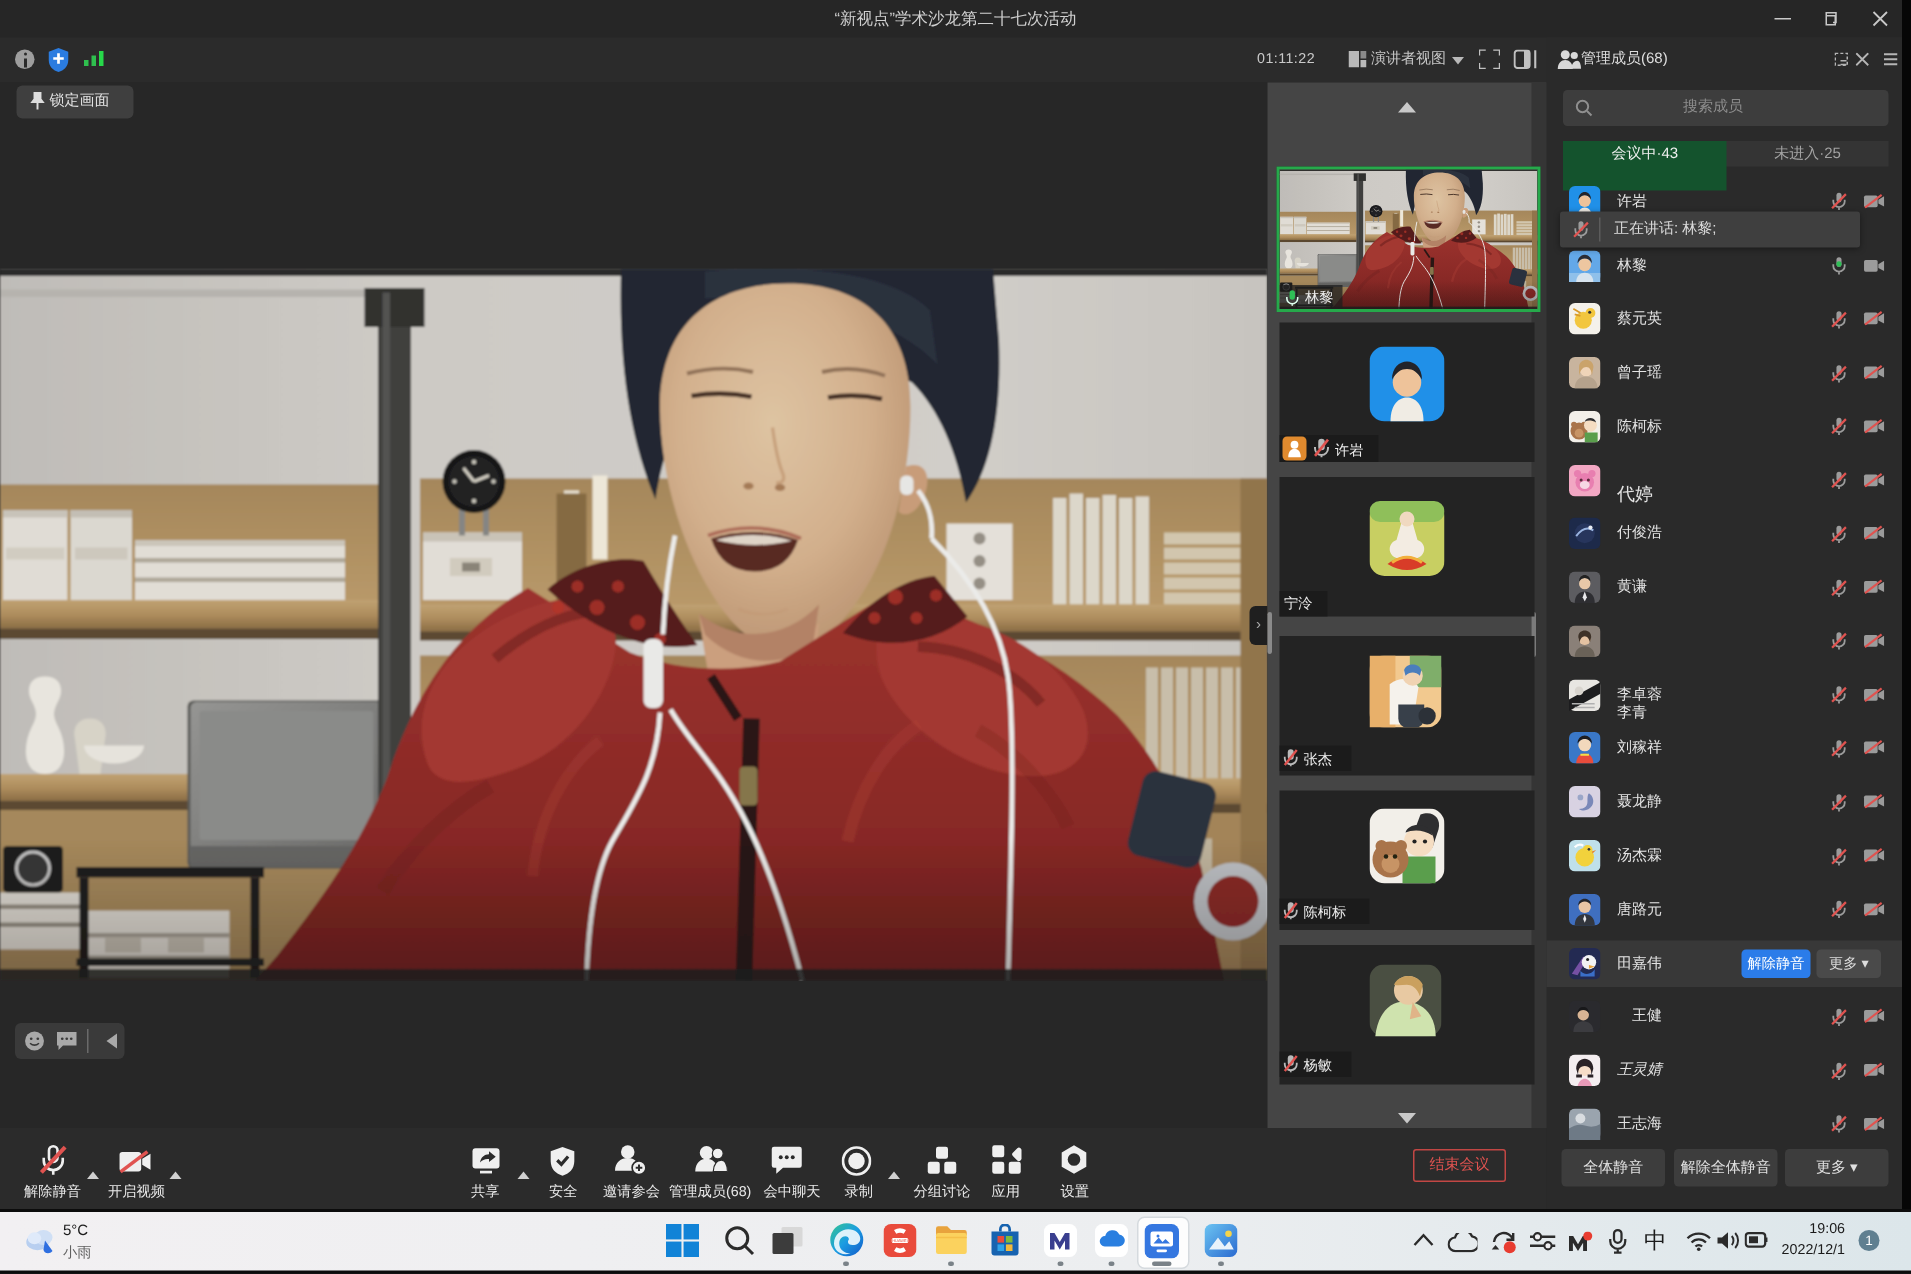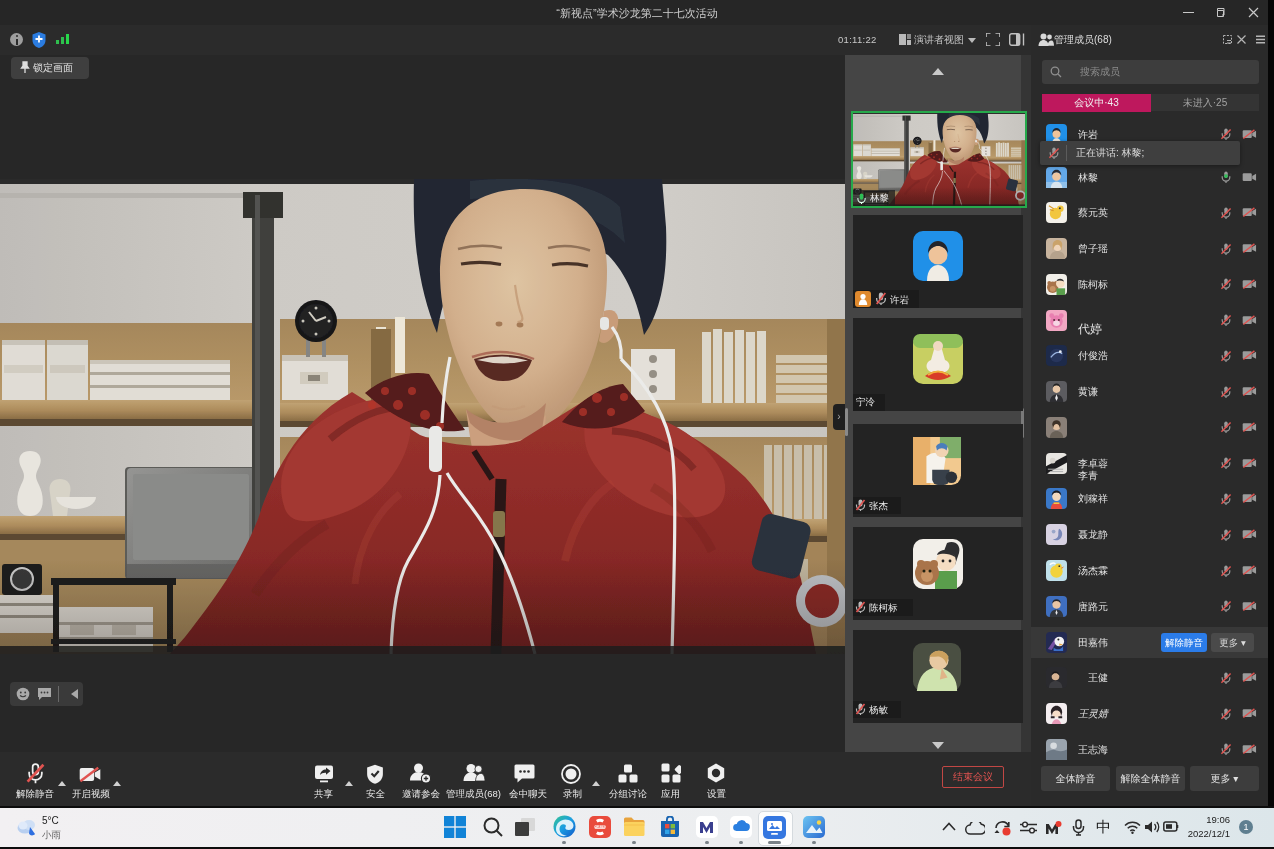--- a/index.html
+++ b/index.html
@@ -481,23 +481,23 @@
           <path d="M11 4.5 L15.2 2 v7.5 L11 7.3 z" fill="#9b9b9b"></path>
         </g>
     </defs>
   </svg>
   <div id="panel">
     <div class="abs" style="left:1042px;top:60px;width:217px;height:24px;background:#3d3d3d;border-radius:3px;"></div>
     <svg class="abs" style="left:1050px;top:66px" width="12" height="12" viewBox="0 0 12 12">
         <circle cx="5" cy="5" r="3.8" stroke="#8f8f8f" stroke-width="1.3" fill="none"></circle>
         <path d="M8 8 L11 11" stroke="#8f8f8f" stroke-width="1.3"></path>
       </svg>
-    <div class="abs txt" style="left:1080px;top:67px;color:#8c8c8c;font-size:10px;text-align:right;">搜索成员</div>
+    <div class="abs txt" style="left:1122px;top:67px;color:#8c8c8c;font-size:10px;text-align:right;">搜索成员</div>
     <div class="abs" style="left:1042px;top:94px;width:217px;height:17px;background:#343434;"></div>
-    <div class="abs" style="left:1042px;top:94px;width:109px;height:18px;background:#be185d;color:#f0f0f0;font-size:10px;line-height:17px;text-align:center;">会议中·43</div>
+    <div class="abs" style="left:1042px;top:94px;width:109px;height:33px;background:#14532d;color:#f0f0f0;font-size:10px;line-height:17px;text-align:center;">会议中·43</div>
     <div class="abs" style="left:1151px;top:94px;width:108px;height:17px;color:#a3a3a3;font-size:10px;line-height:17px;text-align:center;">未进入·25</div>
     <div id="rows">
     <svg class="abs" style="left:1046px;top:123.5px" width="21" height="21" viewBox="0 0 21 21">
           <rect width="21" height="21" rx="4" fill="#2090e8"></rect>
           <path d="M5.7 21 c0-4.8 2.5-6.7 4.8-6.7 c2.3 0 4.8 1.9 4.8 6.7 z" fill="#f0ece4"></path>
           <circle cx="10.5" cy="10" r="4" fill="#eec39a"></circle>
           <path d="M6.3 9 c0-3.3 2.1-5 4.2-5 c2.1 0 4.2 1.7 4.2 5 c-1.2-2.1-2.5-2.8-4.2-2.8 c-1.7 0-3 0.7-4.2 2.8 z" fill="#23242a"></path>
         </svg>
     <div class="abs" style="left:1078px;top:128.5px;color:#e3e3e3;font-size:10px;line-height:11px;">许岩</div>
     <svg class="abs" style="left:1220px;top:127.0px" width="12" height="14" viewBox="0 0 12 12">

